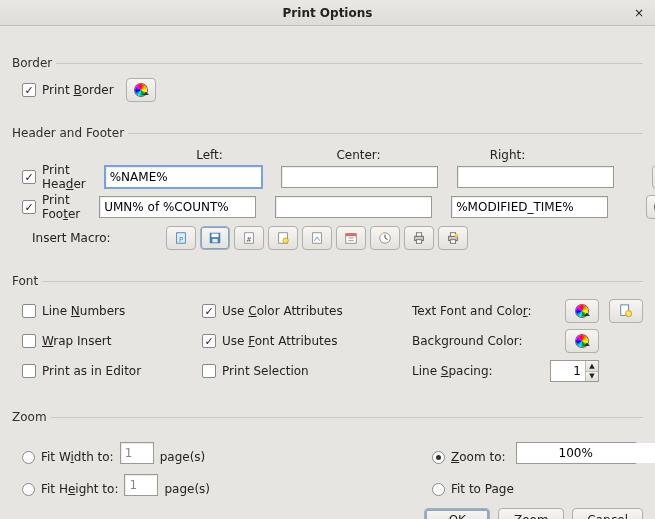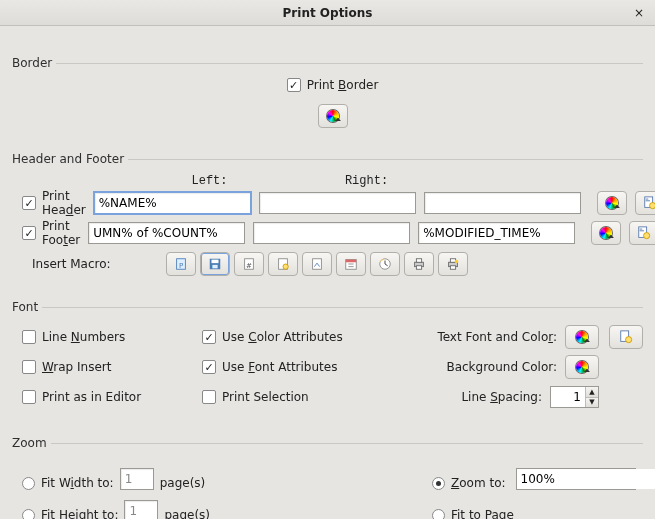--- a/index.html
+++ b/index.html
@@ -47,21 +47,21 @@
   }
   .section-header .label {
     padding-right: 4px;
   }
   .section-header .line {
     flex: 1;
     height: 0;
     border-top: 1px solid #c9c8c3;
   }
   .row { display: flex; align-items: center; }
-  .indent { padding-left: 10px; flex-direction: column; }
+  .indent { padding-left: 10px; }
   .checkbox {
     width: 14px;
     height: 14px;
     border: 1px solid #888;
     background: #fff;
     display: inline-flex;
     align-items: center;
     justify-content: center;
     margin-right: 6px;
     border-radius: 2px;
@@ -143,43 +143,43 @@
     padding: 0 4px;
     font: inherit;
     box-shadow: inset 1px 1px 1px rgba(0,0,0,0.08);
   }
   input.focused { outline: 2px solid #7aa3dd; outline-offset: -1px; }
   input:disabled { background: #eceae5; color: #888; }
 
   .hf-grid {
     padding-left: 10px;
   }
-  .hf-row { display: flex; align-items: center; height: 30px; gap: 8px; }
+  .hf-row { display: flex; align-items: center; height: 30px; gap: 19px; }
   .hf-lbl { width: 106px; display: flex; align-items: center; }
   .hf-col { width: 157px; }
-  .hf-hdr { display:flex; gap:14px; padding-left: 116px; font-family: Liberation Mono, monospace; }
+  .hf-hdr { display:flex; gap:6px; padding-left: 116px; }
   .hf-hdr > div { width:143px; text-align:center; }
   .hf-bcol { width: 34px; }
 
   .macro-row {
     display: flex;
     align-items: center;
     gap: 4px;
     padding-left: 10px;
     margin-top: 4px;
   }
   .macro-row .mlabel { width: 130px; }
   .macro-row .btn { width: 30px; }
 
   .text-area { padding-left: 10px; display: flex; gap: 0px; }
   .text-col1 { width: 180px; }
   .text-col2 { width: 210px; }
   .text-col3 { flex:1; }
   .text-row { display: flex; align-items: center; height: 30px; }
-  .rlabel { text-align: right; margin-right: 8px; flex:1; }
+  .rlabel { text-align: left; margin-right: 8px; flex:1; }
 
   .spinner {
     display: inline-flex;
     border: 1px solid #9a9994;
     background: #fff;
     height: 22px;
     align-items: stretch;
   }
   .spinner input {
     width: 34px;
@@ -211,20 +211,21 @@
   .zoom-row { display:flex; align-items:flex-end; height:32px; }
   .pg-field { width:34px; margin: 0 6px; }
 
   .combo {
     display:inline-flex;
     border:1px solid #9a9994;
     background:#fff;
     height:22px;
     width:120px;
     align-items:stretch;
+    padding-left:38px;
   }
   .combo input { border:none; flex:1; padding:0 4px; font:inherit; }
 
   .button-bar {
     display:flex;
     justify-content:flex-end;
     gap:8px;
     padding: 4px 12px 6px 4px;
   }
 
@@ -257,20 +258,21 @@
   </div>
 
   <div class="section">
     <div class="section-header">
       <span class="label">Header and Footer</span>
       <div class="line"></div>
     </div>
     <div class="hf-grid">
       <div class="hf-hdr">
         <div>Left:</div>
+        <div>Center:</div>
         <div>Right:</div>
       </div>
       <div class="hf-row">
         <label class="hf-lbl clabel">
           <span class="checkbox checked"></span>
           <span><span>Print Hea</span><span class="u">d</span><span>er</span></span>
         </label>
         <input type="text" class="field hf-col focused" value="%NAME%" style="">
         <input type="text" class="field hf-col" value="" style="">
         <input type="text" class="field hf-col" value="" style="">

